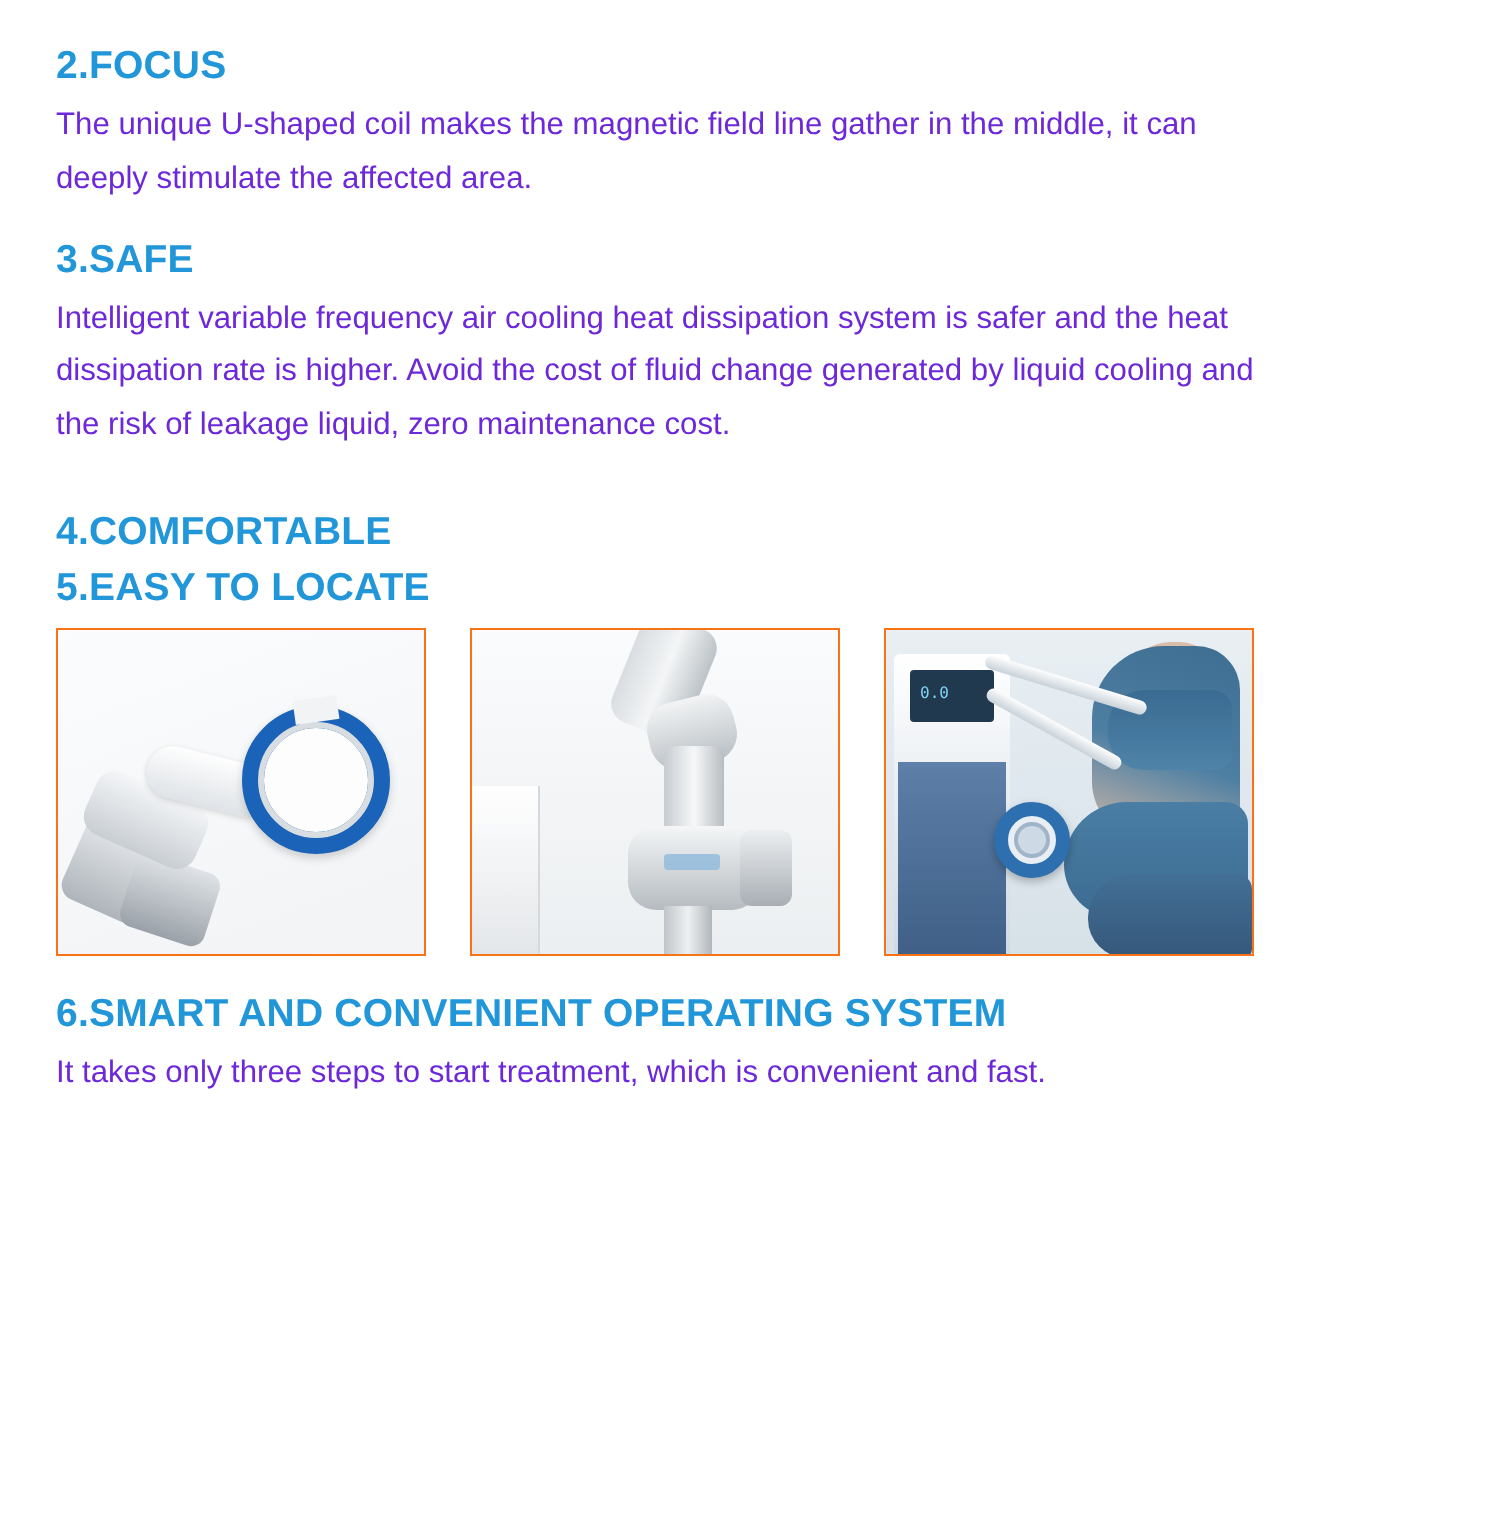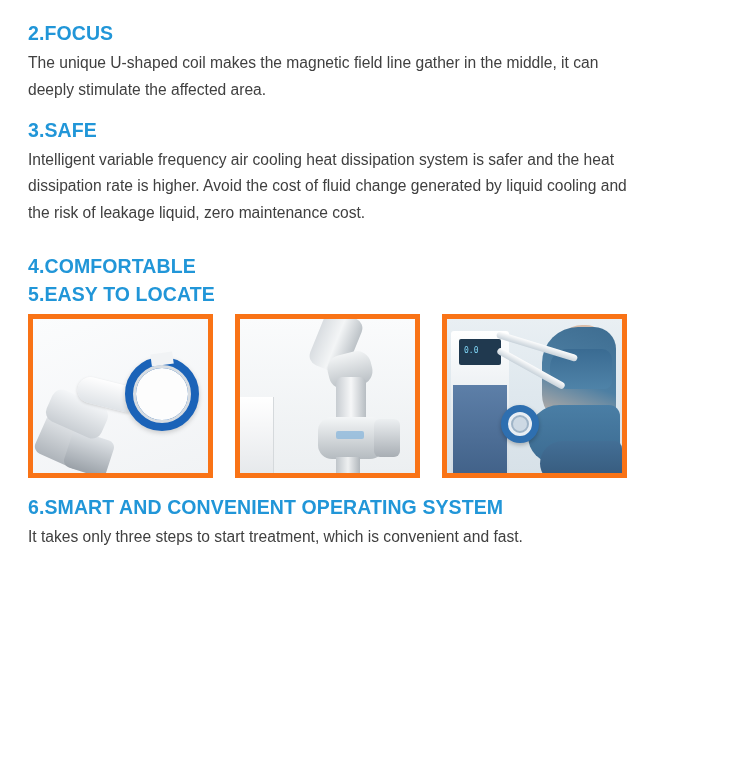--- a/index.html
+++ b/index.html
@@ -22,42 +22,42 @@
   .section { margin-bottom: 2px; }
   .section-title {
     color: #2196d8;
     font-size: 19.5px;
     font-weight: bold;
     letter-spacing: 0.1px;
     margin: 0 0 6px 0;
     line-height: 1.15;
   }
   .section-body {
-    color: #404040;
+    color: #6d28d9;
     font-size: 15.6px;
     line-height: 1.68;
     margin: 0 0 14px 0;
     max-width: 706px;
     font-weight: normal;
   }
   .sec-gap-1 { margin-bottom: 16px; }
   .sec-gap-2 { margin-bottom: 29px; }
   .sec-gap-3 { margin-bottom: 16px; }
 
   
   .gallery {
     display: flex;
     gap: 22px;
     margin-top: 8px;
     margin-bottom: 18px;
   }
   .gallery-item {
     width: 185px;
     height: 164px;
-    border: 5px solid #f97316;
+    border: 1px solid #f97316;
     background: #f7f8f9;
     position: relative;
     overflow: hidden;
   }
 
   
   .img1 { background: linear-gradient(160deg,#fbfcfd 0%,#f1f3f5 100%); }
   .ring-outer {
     position: absolute;
     left: 92px; top: 38px;

